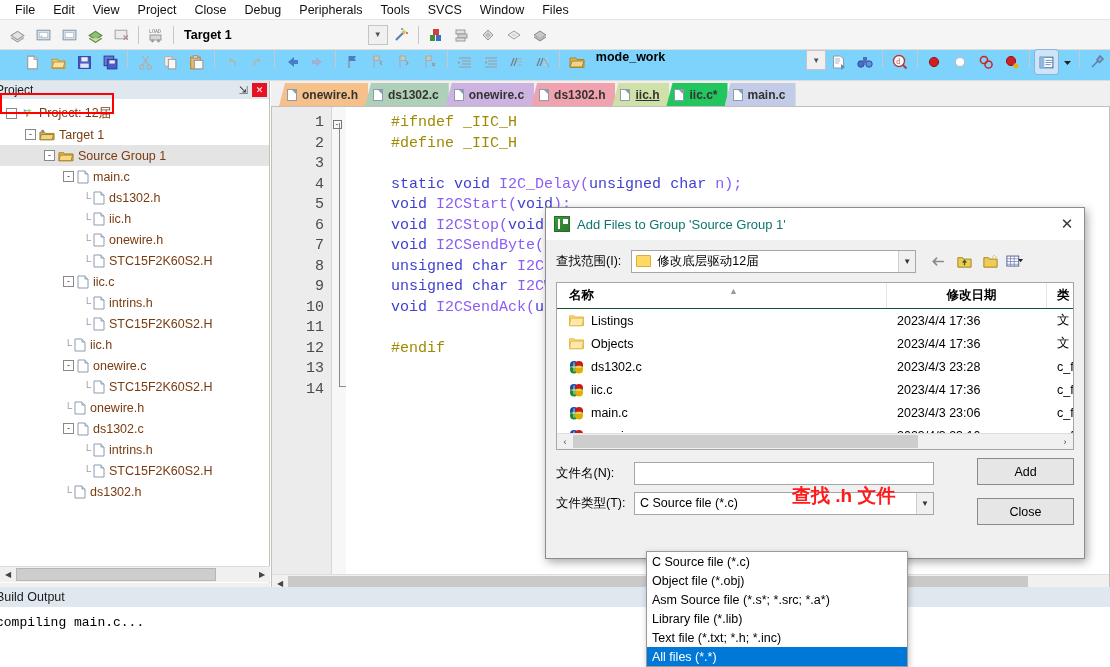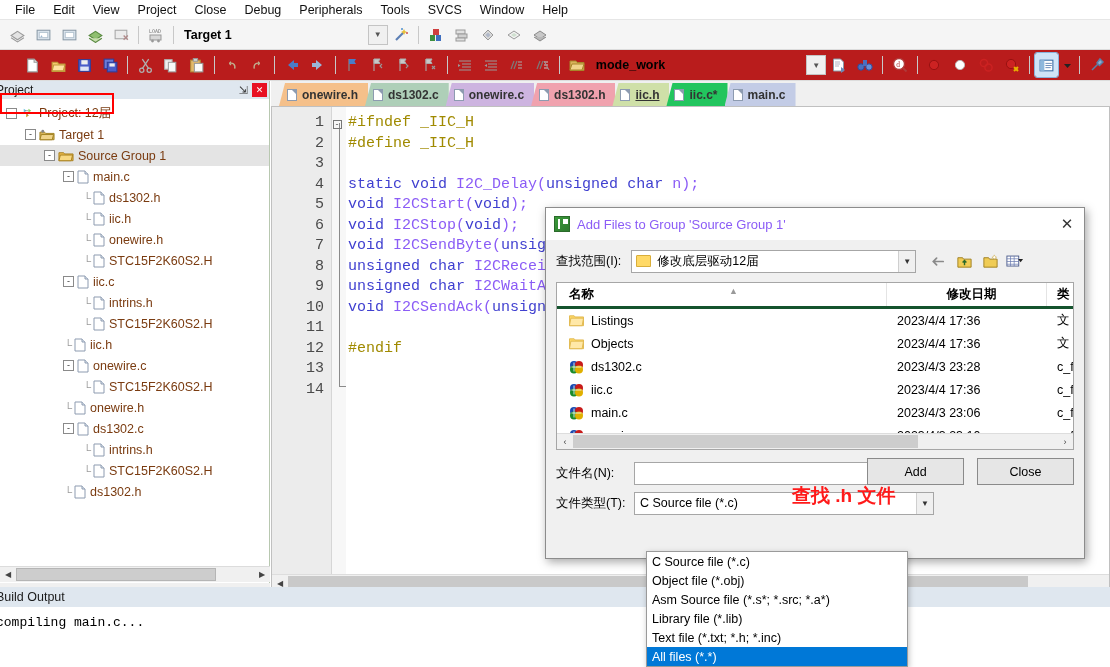--- a/index.html
+++ b/index.html
@@ -33,22 +33,22 @@
   
   .toolbar1 {
     position: absolute; left: 0; top: 20px; width: 1110px; height: 30px;
     background: #f5f5f5;
     display: flex; align-items: center;
     border-bottom: 1px solid #dcdcdc;
     padding-left: 4px;
   }
   .toolbar2 {
     position: absolute; left: 0; top: 50px; width: 1110px; height: 31px;
-    background: #b91c1c;
-    display: flex; align-items: center;
+    background: #7dd3fc;
+    display: flex; 
     border-bottom: 1px solid #dcdcdc;
     padding-left: 20px;
   }
   .tbtn {
     width: 24px; height: 24px;
     display: flex; align-items: center; justify-content: center;
     margin: 0 1px; border-radius: 2px;
     font-size: 14px; line-height: 1;
     cursor: default; position: relative;
   }
@@ -189,21 +189,21 @@
   }
   .cline { height: 20.5px; display: flex; white-space: pre; }
   .lnum {
     width: 56px; text-align: right; padding-right: 4px;
     color: #4a4a4a; font-family: "Liberation Mono", monospace; font-size: 15px;
   }
   .foldmark {
     width: 18px; text-align: center; color: #555; font-size: 11px;
     font-family: "Liberation Sans", sans-serif;
   }
-  .ctext { padding-left: 2px; }
+  .ctext { padding-left: 2px; margin-left: 43px; }
   .kw-pre { color: #a08a00; }
   .kw { color: #4040d0; }
   .id-fn { color: #8b5cf6; }
   .editor-hscroll {
     position: absolute; left: 0; bottom: 0; width: 839px; height: 17px;
     background: #f0f0f0; display: flex; align-items: center;
     border-top: 1px solid #ddd;
   }
   .ehs-thumb { height: 14px; background: #c9c9c9; }
 
@@ -250,21 +250,21 @@
     width: 16px; height: 16px; margin-right: 7px;
     background: linear-gradient(135deg,#3a9a3a 0%, #2d7a2d 100%);
     border: 1px solid #2a6a2a; position: relative; flex: 0 0 auto;
   }
   .dlg-ico:before {
     content:''; position:absolute; left:3px; top:2px; width:2px; height:10px; background:#fff;
   }
   .dlg-ico:after {
     content:''; position:absolute; left:8px; top:2px; width:5px; height:5px; background:#fff;
   }
-  .dlg-title-text { font-size: 13px; color: #8b5cf6; flex: 1; }
+  .dlg-title-text { font-size: 13px; color: #0f766e; flex: 1; }
   .dlg-close {
     width: 30px; height: 28px; display: flex; align-items: center;
     justify-content: center; font-size: 15px; color: #333;
   }
   .dlg-lookin {
     height: 42px; display: flex; align-items: center; padding: 0 10px;
     background: #f0f0f0;
   }
   .lbl-cn { font-size: 12.5px; color: #000; white-space: nowrap; }
   .lookin-combo {
@@ -286,21 +286,21 @@
   }
   .nav-icons { display: flex; align-items: center; gap: 6px; margin-left: 12px; }
   .nav-ico { width: 20px; height: 20px; display:flex; align-items:center; justify-content:center; }
   .filelist {
     margin: 0 10px; height: 168px; background: #fff;
     border: 1px solid #a6a6a6; position: relative; overflow: hidden;
   }
   .fl-head {
     height: 26px; display: flex; align-items: center;
     font-size: 12.5px; font-weight: bold; color: #000;
-    border-bottom: 3px solid #14532d; background: #fff;
+    border-bottom: 1px solid #14532d; background: #fff;
   }
   .fl-head .c1 { width: 330px; padding-left: 12px; position: relative; border-right: 1px solid #e4e4e4; height: 100%; display:flex; align-items:center;}
   .fl-head .c1 .sortcaret { position: absolute; left: 172px; top: 3px; font-size: 9px; color:#999; }
   .fl-head .c2 { width: 160px; padding-left: 10px; border-right: 1px solid #e4e4e4; height: 100%; display:flex; align-items:center;justify-content:center;}
   .fl-head .c3 { flex: 1; padding-left: 10px; height: 100%; display:flex; align-items:center;}
   .fl-row {
     height: 23px; display: flex; align-items: center;
     font-size: 12.5px; color: #000;
   }
   .fl-row .c1 { width: 330px; padding-left: 12px; display: flex; align-items: center; gap: 7px; }
@@ -324,21 +324,21 @@
   }
   .fld-combo {
     width: 300px; height: 23px; background: #fff;
     border: 1px solid #a6a6a6; font-size: 12.5px;
     display: flex; align-items: center; padding-left: 5px; color: #000;
     position: relative;
   }
   .fld-combo .val { flex: 1; }
   .dlg-buttons {
     position: absolute; right: 10px; top: 8px;
-    display: flex; flex-direction: row; gap: 13px;
+    display: flex; flex-direction: column; gap: 13px;
   }
   .dbtn {
     width: 97px; height: 27px; background: #e6e6e6;
     border: 1px solid #8a8a8a; font-size: 12.5px; color: #000;
     display: flex; align-items: center; justify-content: center;
   }
 
   .annot-red {
     position: absolute; left: 246px; top: 33px;
     font-size: 19px; font-weight: bold; color: #ff1a1a;
@@ -374,21 +374,21 @@
       <div class="menu-item">File</div>
       <div class="menu-item">Edit</div>
       <div class="menu-item">View</div>
       <div class="menu-item">Project</div>
       <div class="menu-item">Close</div>
       <div class="menu-item">Debug</div>
       <div class="menu-item">Peripherals</div>
       <div class="menu-item">Tools</div>
       <div class="menu-item">SVCS</div>
       <div class="menu-item">Window</div>
-      <div class="menu-item">Help</div>
+      <div class="menu-item">Files</div>
     </div>
 
   <div class="toolbar1">
     <div class="tbtn">
       <svg width="17" height="17" viewBox="0 0 16 16">
           <path d="M2 9l6-4 6 4-6 4z" fill="#e4e4e4" stroke="#9a9a9a"></path>
           <path d="M2 11l6 4 6-4" fill="none" stroke="#9a9a9a"></path>
         </svg>
     </div>
     <div class="tbtn">

